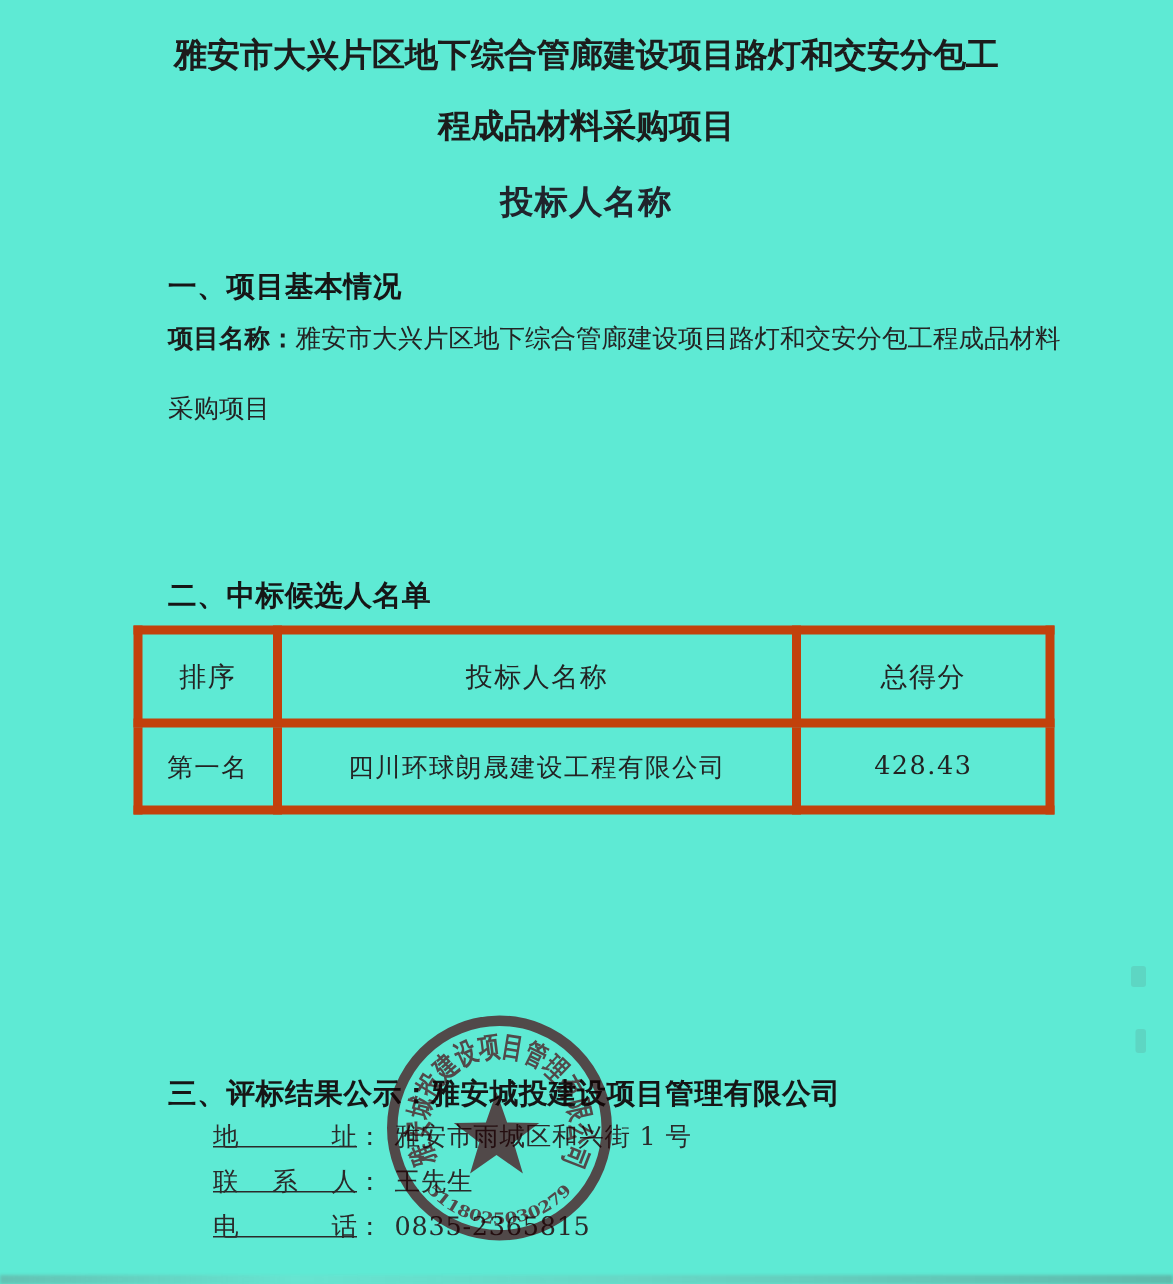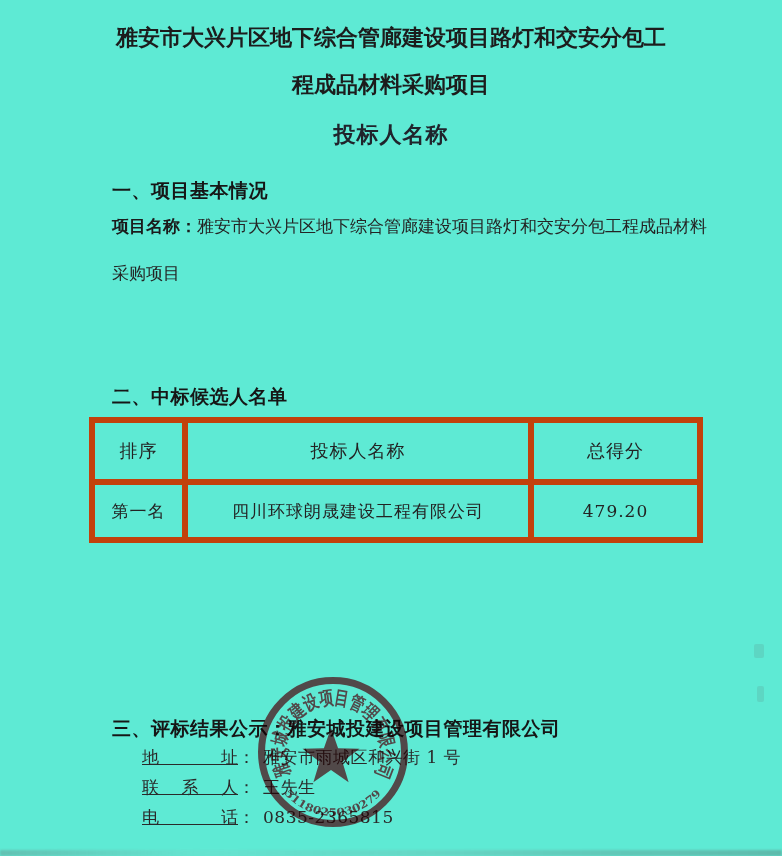--- a/index.html
+++ b/index.html
@@ -102,21 +102,21 @@
       <tr>
         <th>排序</th>
         <th>投标人名称</th>
         <th>总得分</th>
       </tr>
     </thead>
     <tbody>
       <tr>
         <td>第一名</td>
         <td>四川环球朗晟建设工程有限公司</td>
-        <td class="score-cell">479.20</td>
+        <td class="score-cell">428.43</td>
       </tr>
     </tbody>
   </table>
 
   <h3 class="sec-heading s3"><span>三、评标结果公示：</span><span>雅安城投建设项目管理有限公司</span></h3>
 
   <div class="contact-line l-addr"><span class="c-label">地址</span><span class="c-colon">：</span><span class="c-value">雅安市雨城区和兴街 1 号</span></div>
 
   <div class="contact-line l-contact"><span class="c-label">联系人</span><span class="c-colon">：</span><span class="c-value">王先生</span></div>
 

